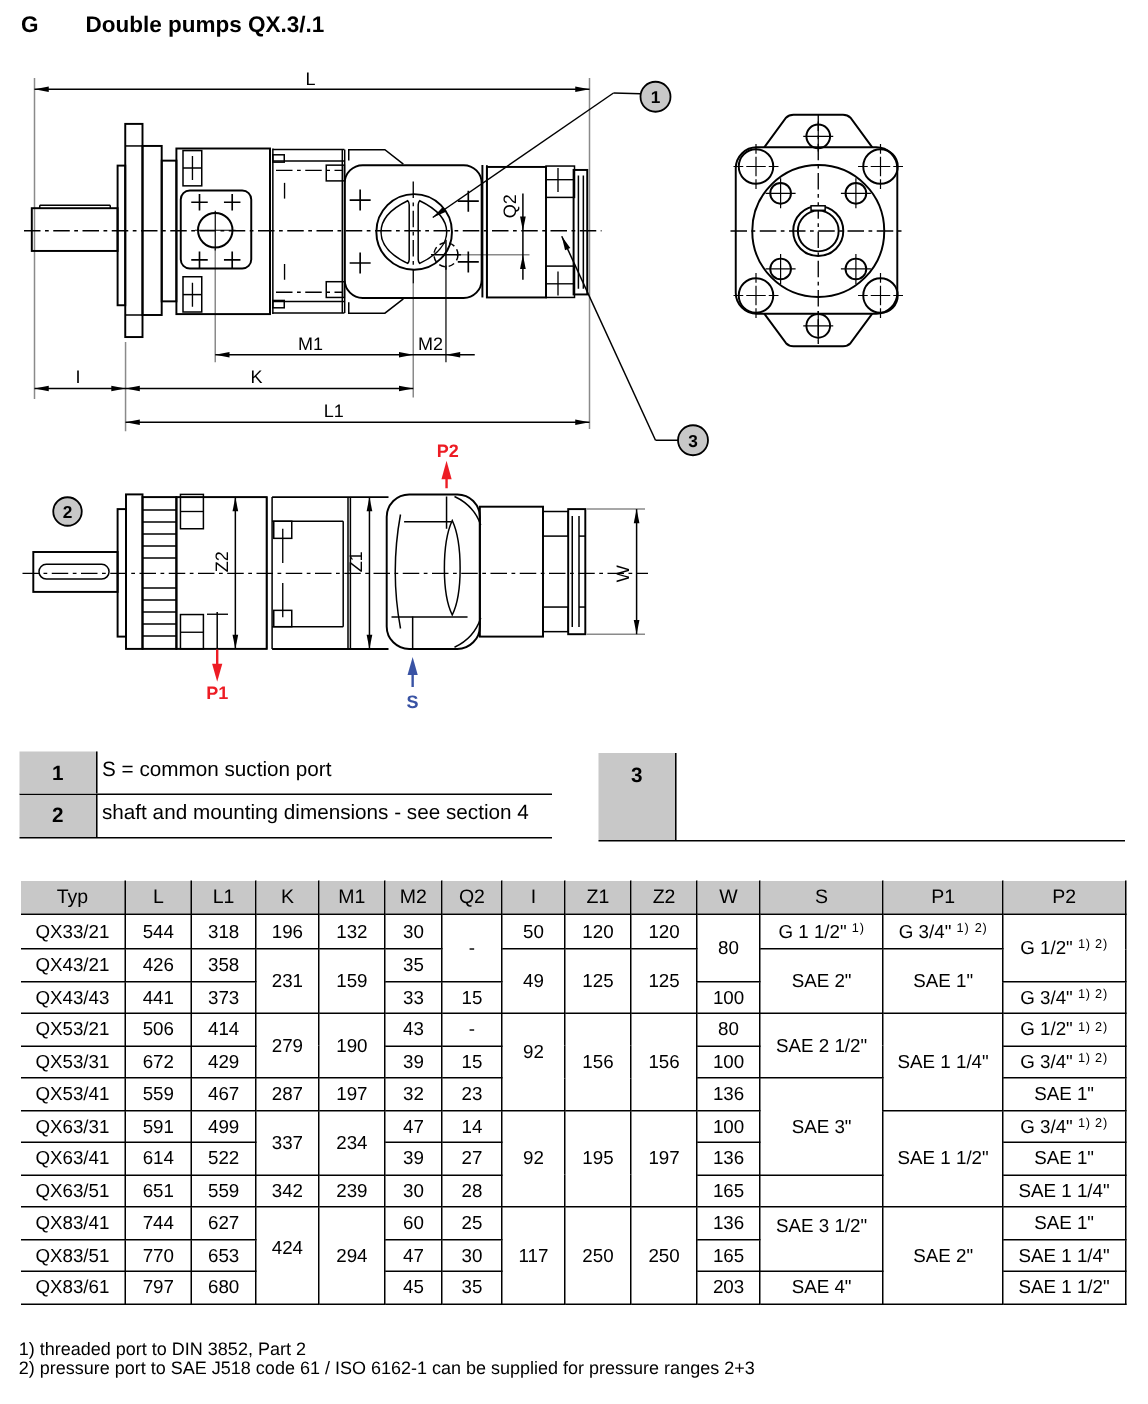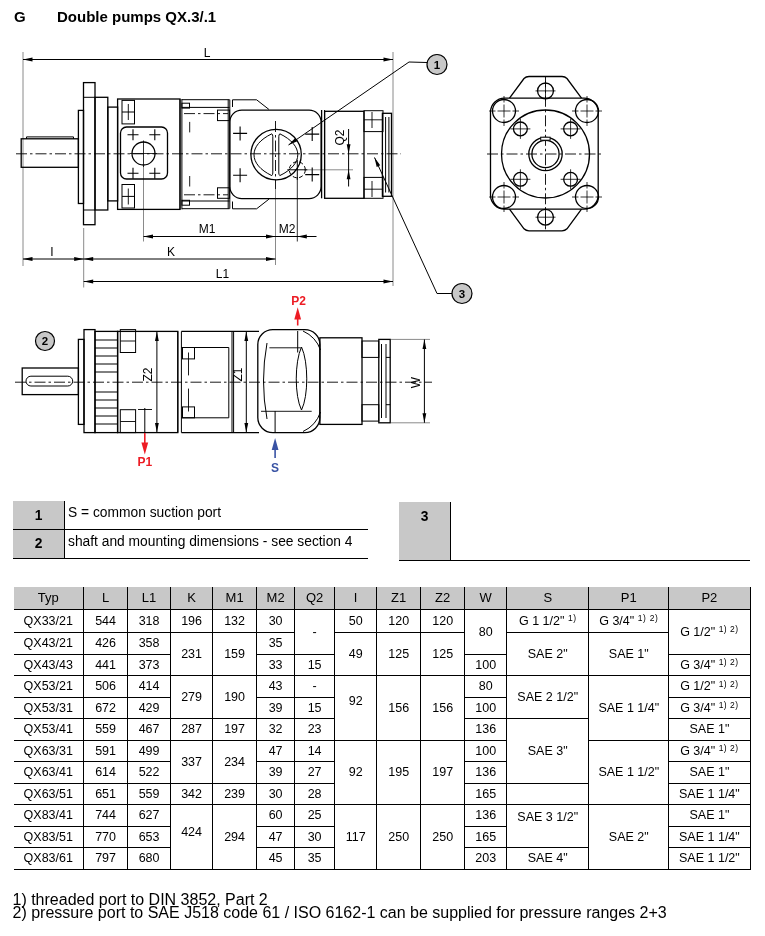--- a/index.html
+++ b/index.html
@@ -434,14 +434,14 @@
 <td>797</td>
 <td>680</td>
 <td>45</td>
 <td>35</td>
 <td>203</td>
 <td>SAE 4"</td>
 <td>SAE 1 1/2"</td>
 </tr>
 </tbody>
     </table>
-<div class="t" style="left:12.5px;top:892.5px;font-size:16px;line-height:13.4px;white-space:pre">1) threaded port to DIN 3852, Part 2
+<div class="t" style="left:12.5px;top:892.5px;font-size:12px;line-height:13.4px;white-space:pre">1) threaded port to DIN 3852, Part 2
 2) pressure port to SAE J518 code 61 / ISO 6162-1 can be supplied for pressure ranges 2+3</div>
 </div>
 </body></html>

